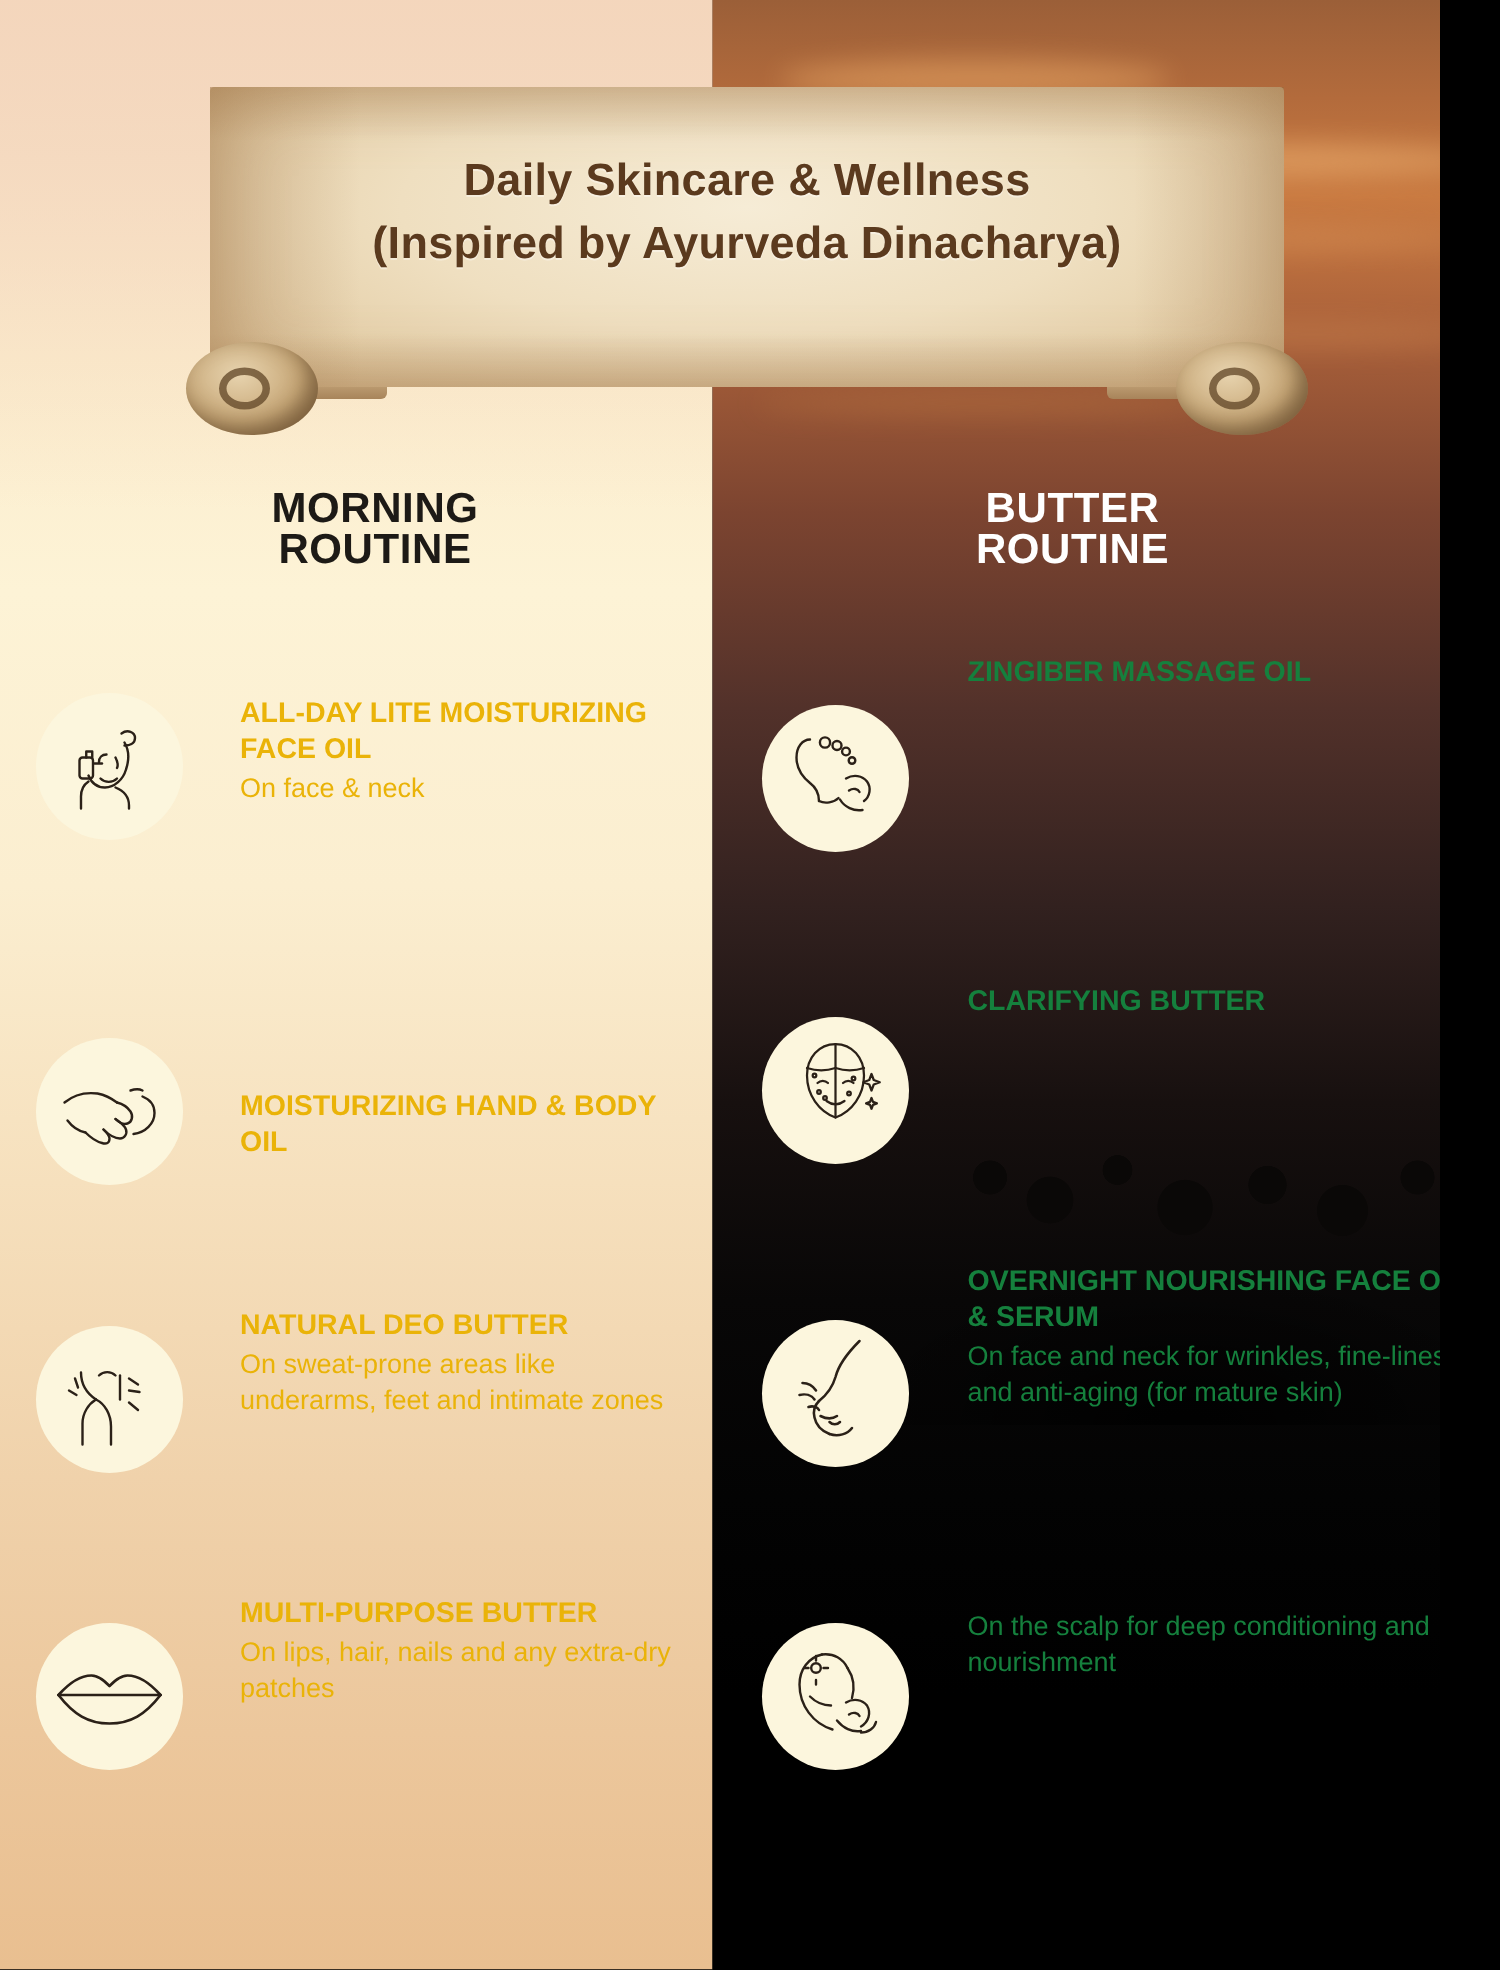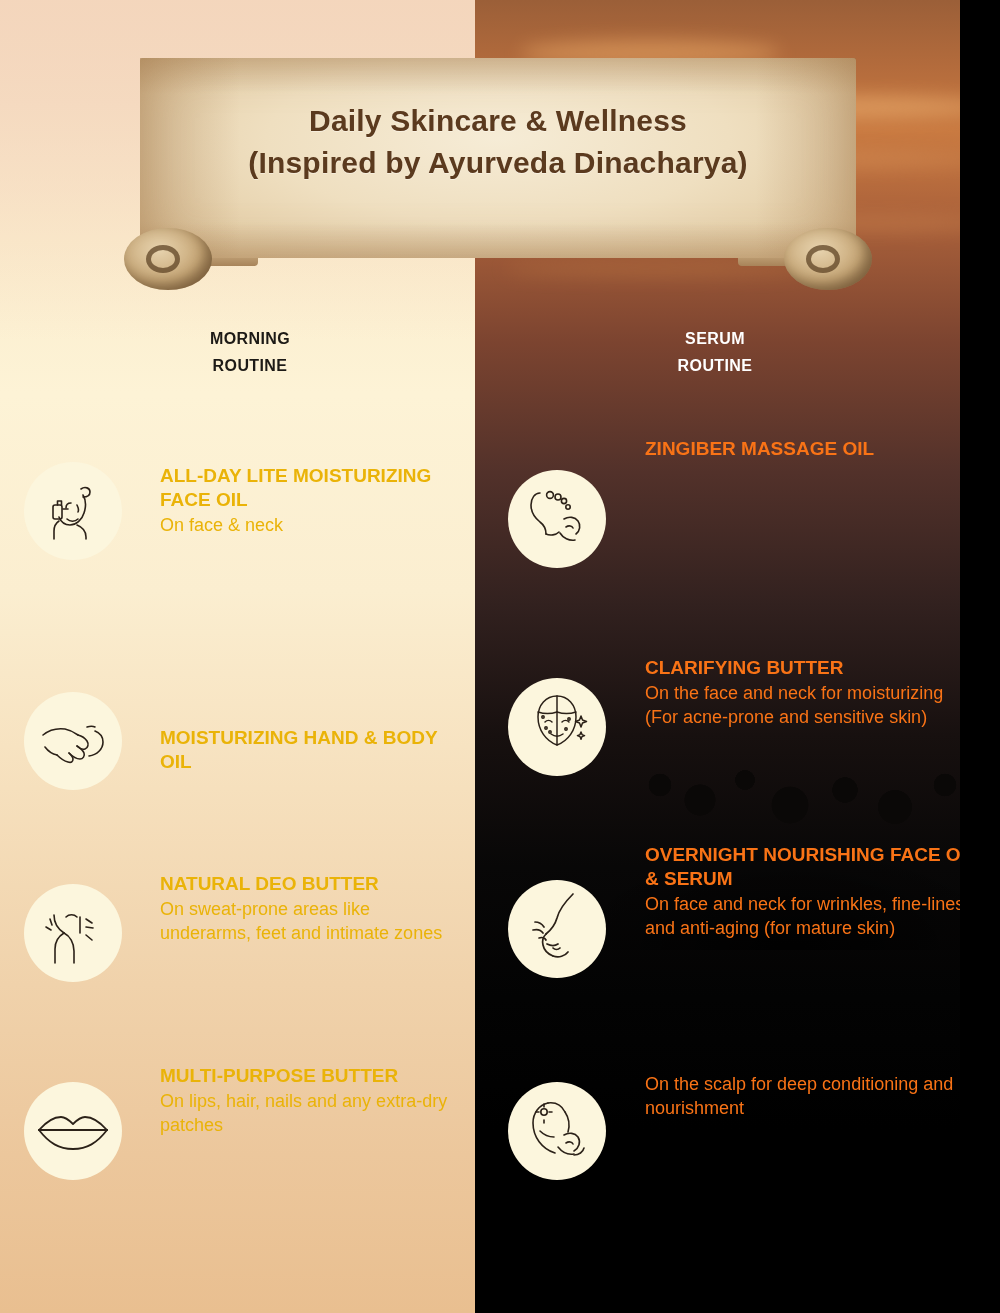--- a/index.html
+++ b/index.html
@@ -164,21 +164,21 @@
     height: 22px;
     background: linear-gradient(to bottom, #d9bd92, #a8845a);
     border-radius: 4px;
   }
   .shelf-left  { left: 70px;  width: 70px; }
   .shelf-right { left: 620px; width: 70px; }
 
   
   .col-head {
     position: absolute;
-    font-size: 16px;
+    font-size: 28px;
     font-weight: bold;
     line-height: 27px;
     text-align: center;
     letter-spacing: 0.4px;
   }
   #morning-head {
     left: 120px; top: 325px; width: 260px;
     color: #1d1a16;
   }
   #night-head {
@@ -209,21 +209,21 @@
     font-weight: bold;
     line-height: 24px;
     margin: 0 0 1px 0;
   }
   .item-desc {
     font-size: 18px;
     line-height: 24px;
     margin: 0;
   }
   .left-col .item-title, .left-col .item-desc { color: #eab308; }
-  .right-col .item-title, .right-col .item-desc { color: #f97316; }
+  .right-col .item-title, .right-col .item-desc { color: #15803d; }
 
   
   #item-m0 .icon-circle { left: 24px;  top: 462px; }
   #item-m0 .item-text   { left: 160px; top: 464px; width: 300px; }
 
   #item-m1 .icon-circle { left: 24px;  top: 692px; }
   #item-m1 .item-text   { left: 160px; top: 698px; width: 300px; margin-top: 28px; }
 
   #item-m2 .icon-circle { left: 24px;  top: 884px; }
   #item-m2 .item-text   { left: 160px; top: 872px; width: 300px; }
@@ -273,21 +273,21 @@
     </div>
     <div class="curl curl-left"></div>
     <div class="curl curl-right"></div>
   </div>
 
   <div class="col-head" id="morning-head">
     <div>MORNING</div>
     <div>ROUTINE</div>
   </div>
   <div class="col-head" id="night-head">
-    <div>SERUM</div>
+    <div>BUTTER</div>
     <div>ROUTINE</div>
   </div>
 
   <div class="left-col">
 
     <div class="item" id="item-m0">
       <div class="icon-circle">
         <svg width="72" height="72" viewBox="0 0 72 72" fill="none" stroke="#2b2118" stroke-width="1.6" stroke-linecap="round" stroke-linejoin="round">
           <path d="M44 14c4-3 9-1 9 3s-4 5-7 5"></path>
           <path d="M46 20c3 5 3 12 1 18-2 7-8 12-14 12-5 0-9-3-11-8"></path>
@@ -396,21 +396,20 @@
           <circle cx="31" cy="42" r="1.2"></circle>
           <circle cx="24" cy="27" r="1.2"></circle>
           <circle cx="47" cy="39" r="1.2"></circle>
           <circle cx="50" cy="29" r="1.2"></circle>
           <path d="M62 26l1.5 4 4 1.5-4 1.5-1.5 4-1.5-4-4-1.5 4-1.5z"></path>
           <path d="M62 42l1 2.6 2.6 1-2.6 1-1 2.6-1-2.6-2.6-1 2.6-1z"></path>
         </svg>
       </div>
       <div class="item-text">
         <p class="item-title">CLARIFYING BUTTER</p>
-        <p class="item-desc">On the face and neck for moisturizing (For acne-prone and sensitive skin)</p>
       </div>
     </div>
 
     <div class="item" id="item-n2">
       <div class="icon-circle">
         <svg width="76" height="74" viewBox="0 0 76 74" fill="none" stroke="#2b2118" stroke-width="1.7" stroke-linecap="round" stroke-linejoin="round">
           <path d="M54 2c-8 8-14 16-16 24-2 7-6 12-11 16"></path>
           <path d="M27 42c-3 3-4 7-3 11 1 5 5 9 10 11"></path>
           <path d="M34 64c6 2 12 0 15-4"></path>
           <path d="M16 30c4 0 7 2 9 5"></path>

